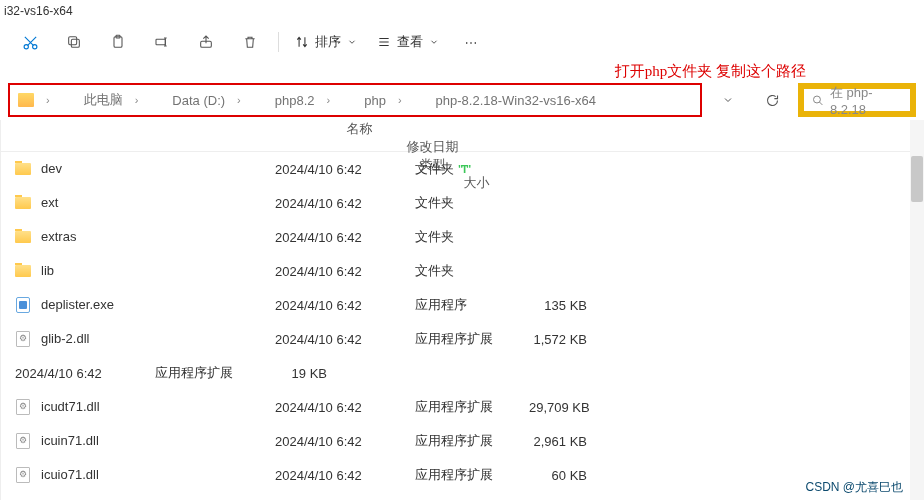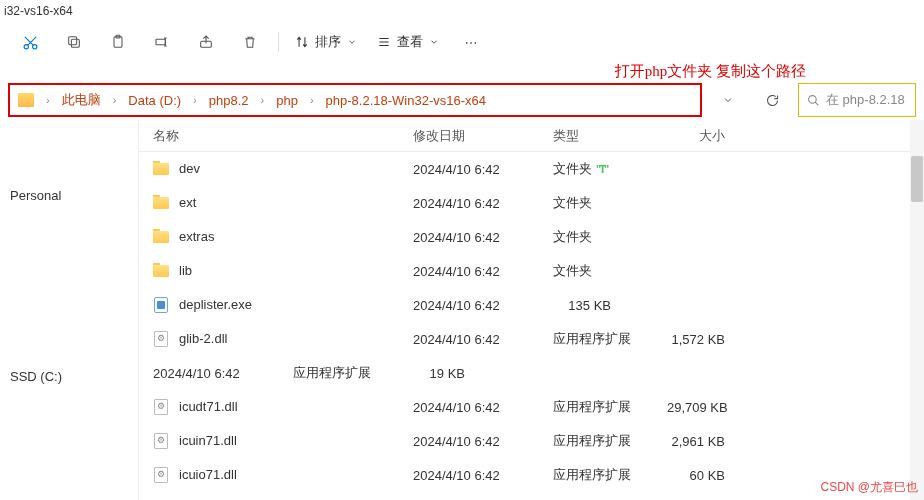--- a/index.html
+++ b/index.html
@@ -9,47 +9,47 @@
 .tool-btn { width: 44px; height: 36px; display: flex; align-items: center; justify-content: center; color: #555; cursor: default; }
 .tool-btn.blue { color: #0078d4; }
 .tool-sep { width: 1px; height: 20px; background: #ddd; margin: 0 6px; }
 .sort-btn, .view-btn { display: flex; align-items: center; gap: 6px; padding: 0 10px; height: 36px; cursor: default; color: #333; }
 .more-btn { width: 44px; height: 36px; display: flex; align-items: center; justify-content: center; color: #333; }
 .annotation { position: absolute; top: 62px; right: 118px; color: #d00; font-size: 15px; font-family: "SimSun", serif; }
 .addr-row { display: flex; align-items: center; height: 40px; padding: 4px 8px; gap: 8px; margin-top: 18px; }
 .breadcrumb-wrap { flex: 1; height: 34px; border: 2px solid #d00; display: flex; align-items: center; padding: 0 8px; gap: 2px; }
 .folder-ico { width: 16px; height: 14px; background: linear-gradient(#ffd866,#ffb84d); border-radius: 1px; position: relative; margin-right: 4px; }
 .chev { color: #888; padding: 0 6px; font-size: 11px; }
-.crumb { padding: 2px 4px; color: #c2410c; }
+.crumb { padding: 2px 4px; color: #737373; margin-left: 22px; }
 .nav-btn { width: 36px; height: 32px; display: flex; align-items: center; justify-content: center; color: #555; }
-.search-box { width: 118px; height: 34px; border: 1px solid #eab308; display: flex; align-items: center; padding: 0 8px; gap: 6px; color: #888; }
+.search-box { width: 118px; height: 34px; border: 6px solid #eab308; display: flex; align-items: center; padding: 0 8px; gap: 6px; color: #888; }
 .main { display: flex; height: calc(500px - 120px); }
 .sidebar { width: 138px; border-right: 0; padding-top: 60px; }
 .side-item { padding: 8px 10px; display: flex; align-items: center; gap: 8px; color: #333; }
 .filepane { flex: 1; position: relative; border-left: 1px solid #eee; }
-.headers { display: flex; height: 32px; align-items: center; border-bottom: 1px solid #eee; color: #555; font-size: 13px; }
+.headers { display: flex; height: 32px; align-items: center; border-bottom: 1px solid #eee; color: #555; font-size: 13px; flex-direction: column; }
 .headers .col { padding-left: 14px; }
 .col-name { width: 260px; }
 .col-date { width: 140px; }
 .col-type { width: 114px; }
 .col-size { width: 90px; text-align: right; padding-right: 18px; }
 .filelist { }
 .row { display: flex; height: 34px; align-items: center; }
 .row .col { padding-left: 14px; white-space: nowrap; overflow: hidden; }
 .ico { width: 16px; height: 16px; display: inline-flex; align-items: center; justify-content: center; margin-right: 10px; vertical-align: middle; }
 .ico-folder { width:16px; height:12px; background: linear-gradient(#ffe08a,#ffc94d); border-radius: 1px; position: relative; }
 .ico-folder::before { content:""; position:absolute; top:-3px; left:0; width:7px; height:3px; background:#ffc94d; border-radius:1px 1px 0 0; }
 .ico-exe { width:14px; height:16px; border:1px solid #69a8e0; border-radius:2px; position:relative; background:#fff; }
 .ico-exe::after { content:""; position:absolute; top:3px; left:2px; width:8px; height:8px; background:#4a90d9; border-radius:1px; }
 .ico-dll { width:14px; height:16px; border:1px solid #bbb; border-radius:1px; background:#fff; position:relative; }
 .ico-dll::after { content:"⚙"; position:absolute; top:1px; left:2px; font-size:9px; color:#888; }
 .scrollbar { position:absolute; right:0; top:0; width:14px; height:100%; background:#f5f5f5; }
 .scrollbar-thumb { width:12px; margin:1px; background:#c8c8c8; border-radius:2px; }
 .badge-green { color:#3bc758; font-weight:bold; margin-left:4px; font-size:11px; letter-spacing:-2px; }
-.watermark { position:absolute; bottom:4px; right:6px; color:#ef4444; font-size:12px; }
+.watermark { position:absolute; bottom:4px; right:21px; color:#0c4a6e; font-size:12px; }
 svg { display:block; }
 </style>
 </head>
 <body>
 
 <div class="titlebar">
   <span>i32-vs16-x64</span>
 </div>
 
 <div class="toolbar">
@@ -140,29 +140,20 @@
   <div class="search-box">
     <svg width="13" height="13" viewBox="0 0 24 24" fill="none" stroke="currentColor" stroke-width="2">
         <circle cx="10" cy="10" r="7"></circle>
         <path d="M21 21l-6-6"></path>
       </svg>
     <span>在 php-8.2.18</span>
   </div>
 </div>
 
 <div class="main">
-  <div class="sidebar">
-    <div class="side-item">
-      <span>Personal</span>
-    </div>
-    <div style="height:150px"></div>
-    <div class="side-item">
-      <span>SSD (C:)</span>
-    </div>
-  </div>
 
   <div class="filepane">
     <div class="headers">
       <div class="col col-name">名称</div>
       <div class="col col-date">修改日期</div>
       <div class="col col-type">类型</div>
       <div class="col col-size">大小</div>
     </div>
     <div class="filelist" id="filelist">
         <div class="row">
@@ -195,20 +186,21 @@
             </span><span>lib</span></div>
           <div class="col col-date">2024/4/10 6:42</div>
           <div class="col col-type">文件夹</div>
           <div class="col col-size"></div>
         </div>
         <div class="row">
           <div class="col col-name"><span class="ico">
               <span class="ico-exe"></span>
             </span><span>deplister.exe</span></div>
           <div class="col col-date">2024/4/10 6:42</div>
+          <div class="col col-type">应用程序</div>
           <div class="col col-size">135 KB</div>
         </div>
         <div class="row">
           <div class="col col-name"><span class="ico">
               <span class="ico-dll"></span>
             </span><span>glib-2.dll</span></div>
           <div class="col col-date">2024/4/10 6:42</div>
           <div class="col col-type">应用程序扩展</div>
           <div class="col col-size">1,572 KB</div>
         </div>

